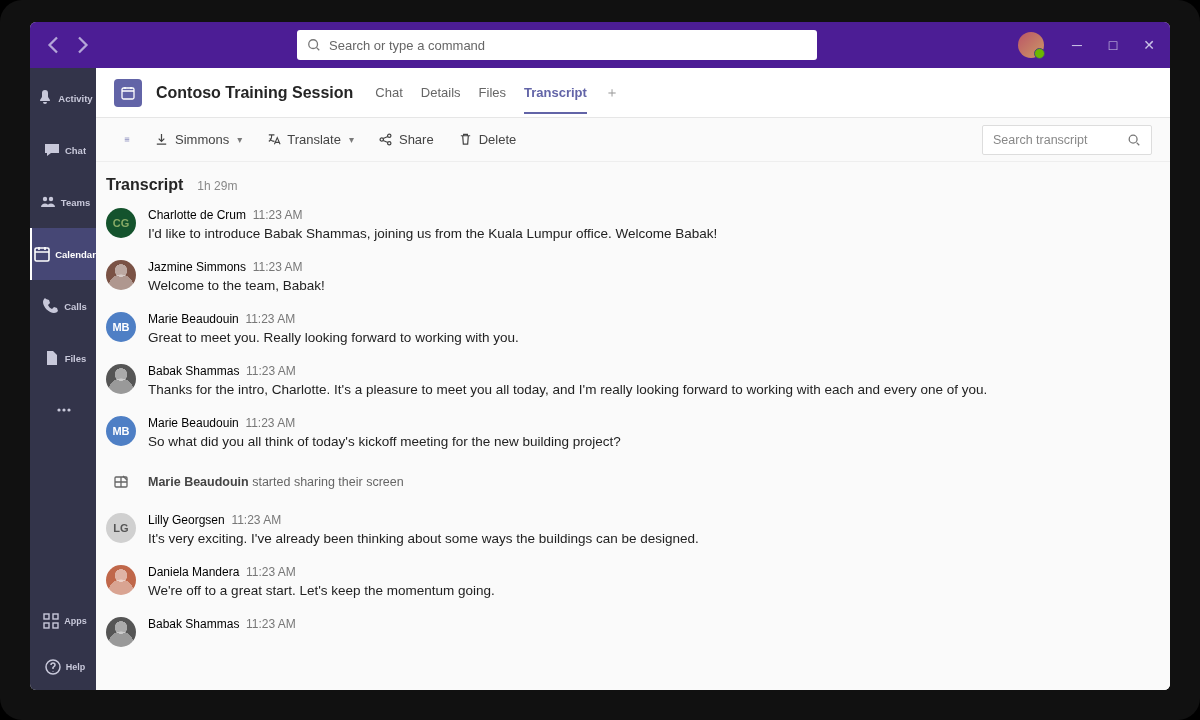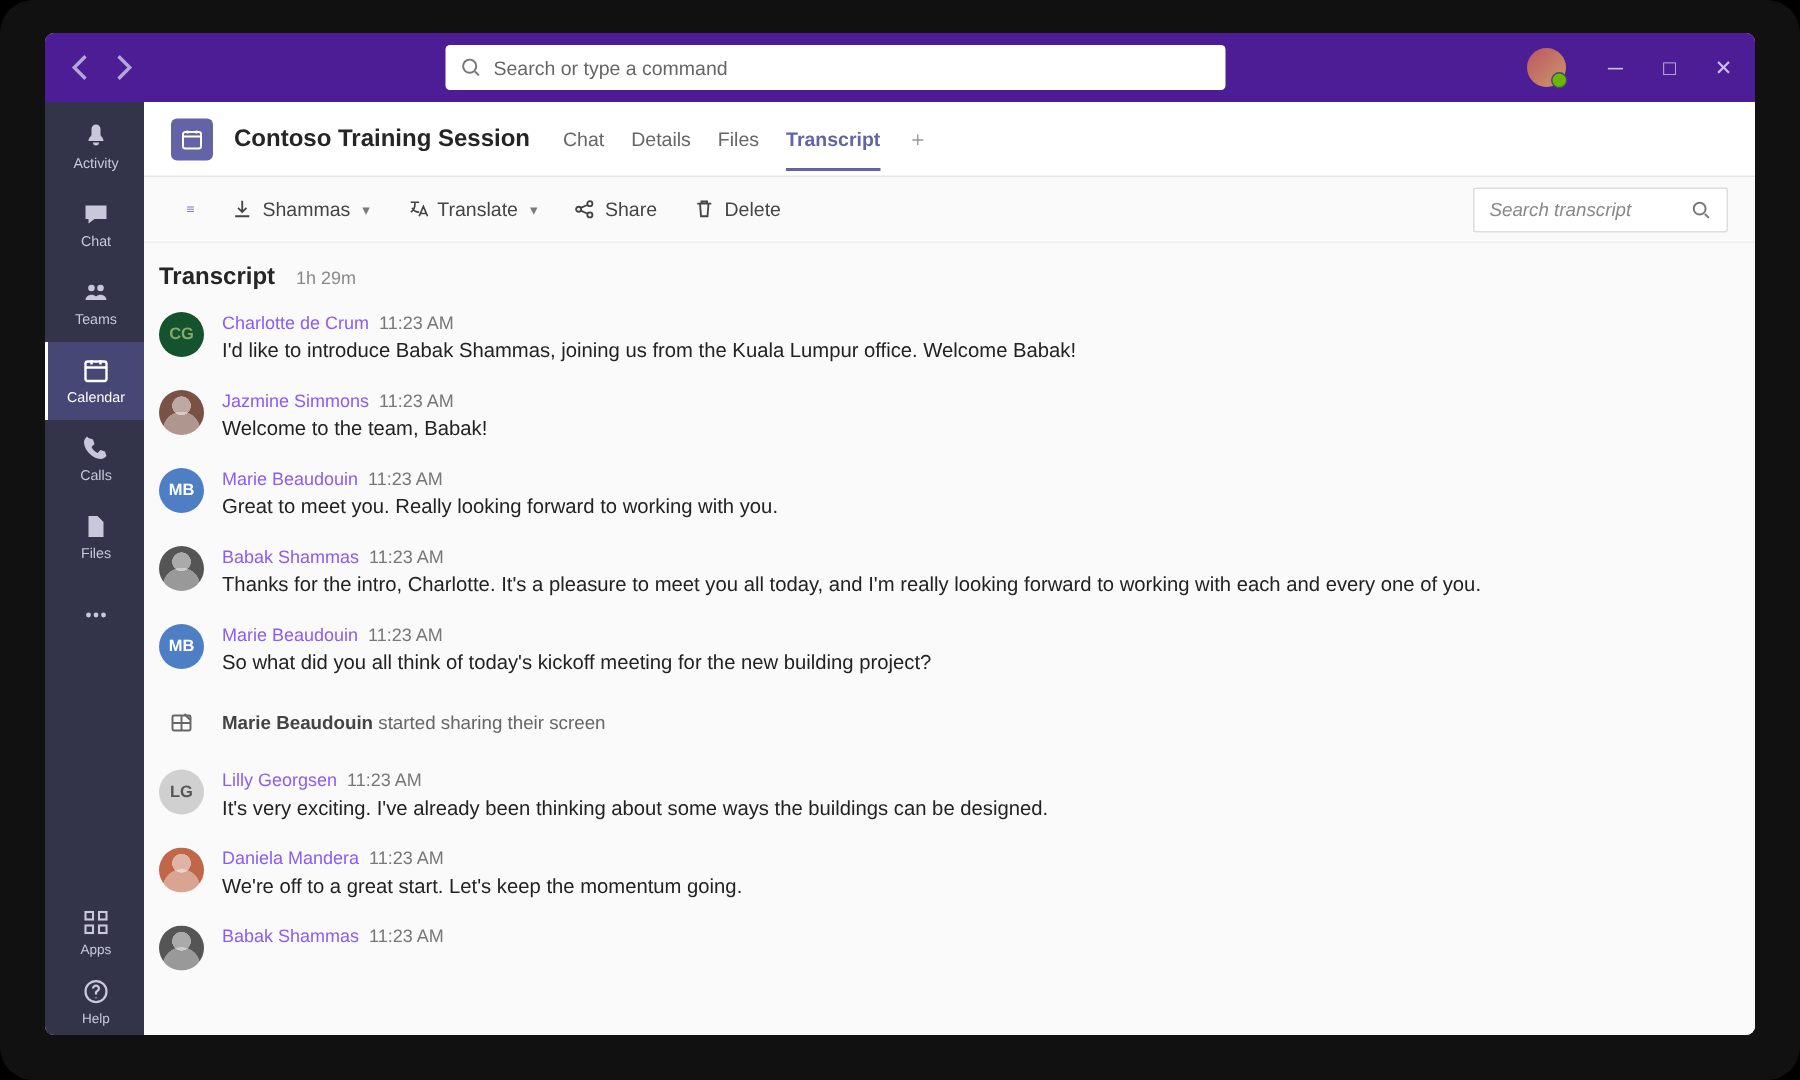--- a/index.html
+++ b/index.html
@@ -42,24 +42,25 @@
   .body { flex:1; display:flex; min-height:0; }
 
   
   .rail {
     width: 66px; background:#33344a;
     display:flex; flex-direction:column; align-items:center;
     padding-top:4px; color:#c8c8da;
   }
   .rail-item {
     width:100%; height:52px;
-    display:flex; flex-direction:column;
+    display:flex; 
     align-items:center; justify-content:center;
     font-size:9.5px; gap:3px; cursor:pointer;
     border-left: 2px solid transparent;
+    font-weight: bold;
   }
   .rail-item.active { background:#464775; color:#fff; border-left-color:#fff;}
   .rail-item svg { width:20px; height:20px; }
   .rail-spacer { flex:1; }
   .rail-item.small { height:46px; font-size:9px;}
 
   
   .main { flex:1; background:#f5f5f5; display:flex; flex-direction:column; min-width:0; }
 
   
@@ -88,21 +89,20 @@
     font-size:13px; color:#444;
   }
   .tbtn { display:flex; align-items:center; gap:6px; padding:5px 10px; cursor:pointer; border-radius:3px;}
   .tbtn svg{width:15px;height:15px;}
   .ham { width:26px; color:#6264a7; }
   .toolbar-spacer{flex:1;}
   .search-transcript {
     width:170px;height:30px;background:#fff;border:1px solid #ddd;
     display:flex;align-items:center;padding:0 10px;font-size:12.5px;color:#888;
     border-radius:2px;
-    font-style:italic;
   }
   .search-transcript svg{margin-left:auto;width:14px;height:14px;}
 
   
   .content { flex:1; display:flex; min-height:0; background:#fafafa;}
   .dates {
     width:250px; padding:0; overflow-y:auto;
   }
   .date-item {
     padding:10px 18px; font-size:13px; color:#333; cursor:pointer;
@@ -121,21 +121,21 @@
     width:30px;height:30px;border-radius:50%;flex-shrink:0;
     display:flex;align-items:center;justify-content:center;
     font-size:11px;font-weight:600;color:#fff;
   }
   .entry .sys-av {
     width:30px;height:30px;flex-shrink:0;
     display:flex;align-items:center;justify-content:center;color:#666;
   }
   .entry .body-col { flex:1; min-width:0;}
   .entry .meta { font-size:12px; color:#777; margin-bottom:3px;}
-  .entry .meta .name{ color:#8b5cf6;}
+  .entry .meta .name{ color:#000000;}
   .entry .txt { font-size:13.5px; color:#222; line-height:1.4;}
   .entry.system .txt { font-size:12.5px; color:#666;}
   .entry.system .body-col{display:flex;align-items:center;}
   .entry.system .txt .name{font-weight:600;color:#444;}
 
   .chev{font-size:10px;opacity:.7;margin-left:2px;}
 </style>
 </head>
 <body>
 
@@ -260,21 +260,21 @@
       <div class="toolbar">
         <div class="tbtn ham">
           <svg viewBox="0 0 16 16" stroke="#6264a7" stroke-width="1.5">
                 <path d="M2 4h12M2 8h12M2 12h12"></path>
               </svg>
         </div>
         <div class="tbtn">
           <svg viewBox="0 0 16 16" fill="none" stroke="#444" stroke-width="1.3">
                 <path d="M8 2v8M5 7l3 3 3-3M3 13h10"></path>
               </svg>
-          <span>Shammas</span>
+          <span>Simmons</span>
               <span class="chev">▾</span>
         </div>
         <div class="tbtn">
           <svg viewBox="0 0 16 16" fill="none" stroke="#444" stroke-width="1.2">
                 <path d="M3 3h6M6 3v1c0 3-1 5-3 6M4 7c1 2 3 3 5 3M9 13l3-7 3 7M10 11h4"></path>
               </svg>
           <span>Translate</span>
               <span class="chev">▾</span>
         </div>
         <div class="tbtn">

